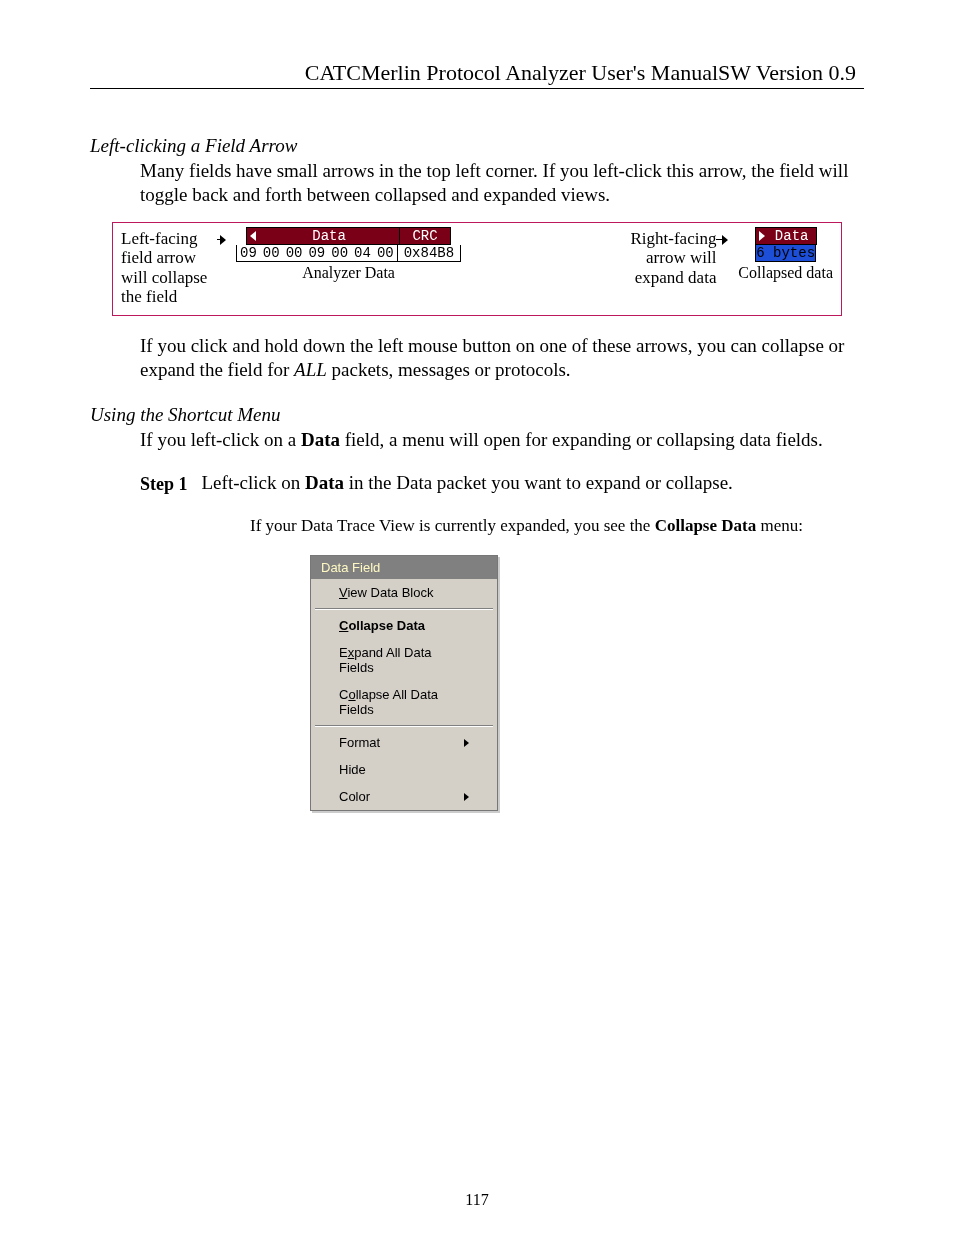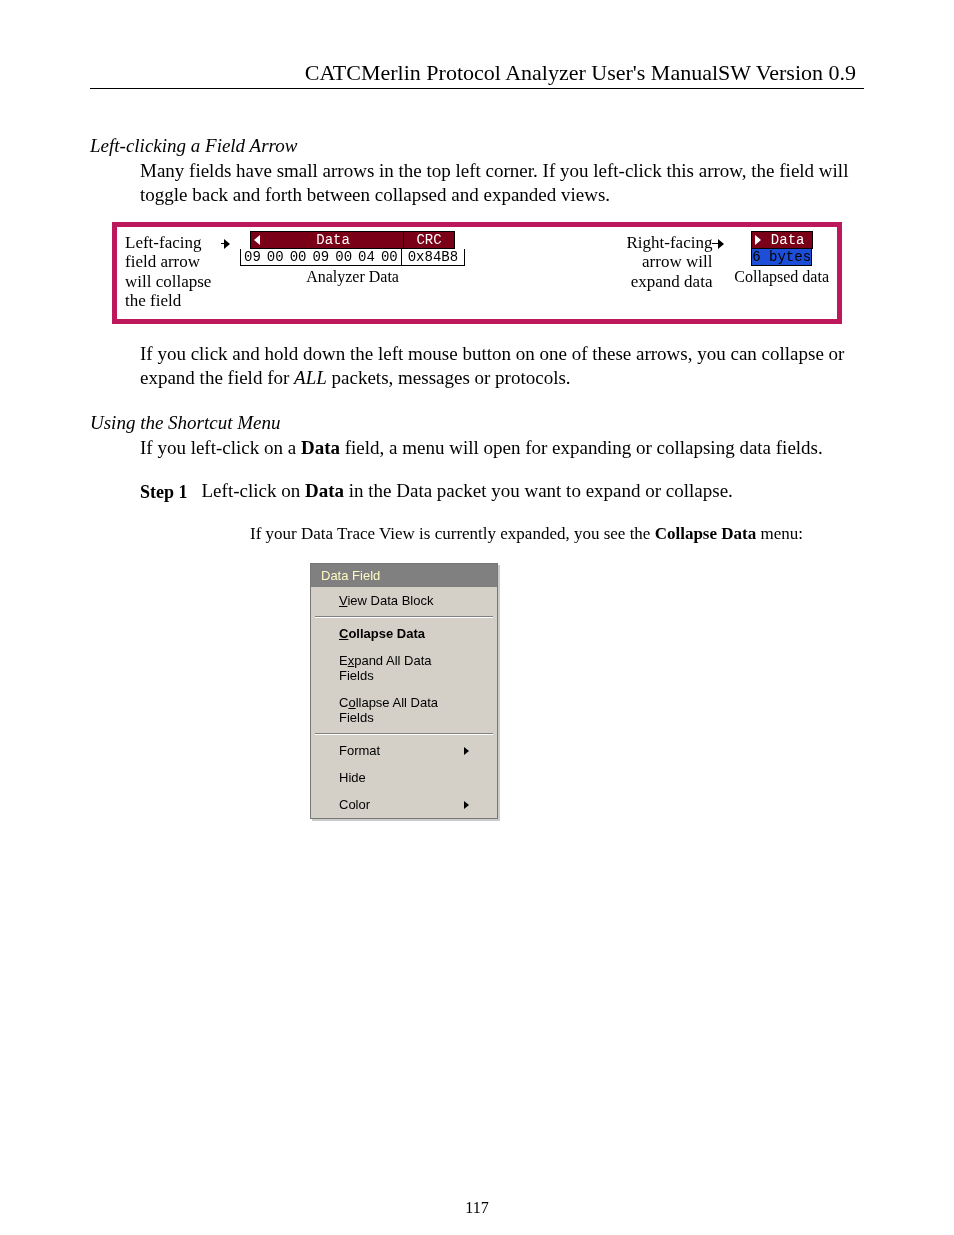--- a/index.html
+++ b/index.html
@@ -26,21 +26,21 @@
     font-size: 19px;
     margin-top: 46px;
     margin-bottom: 2px;
   }
   .body-indent {
     margin-left: 50px;
     font-size: 19px;
     line-height: 1.28;
   }
   .fig-box {
-    border: 5px solid #be185d;
+    border: 1px solid #be185d;
     margin: 14px 22px 18px 22px;
     padding: 6px 8px 8px 8px;
     display: flex;
     gap: 10px;
     align-items: flex-start;
     font-size: 16px;
   }
   .anno {
     font-size: 17px;
     line-height: 1.15;

